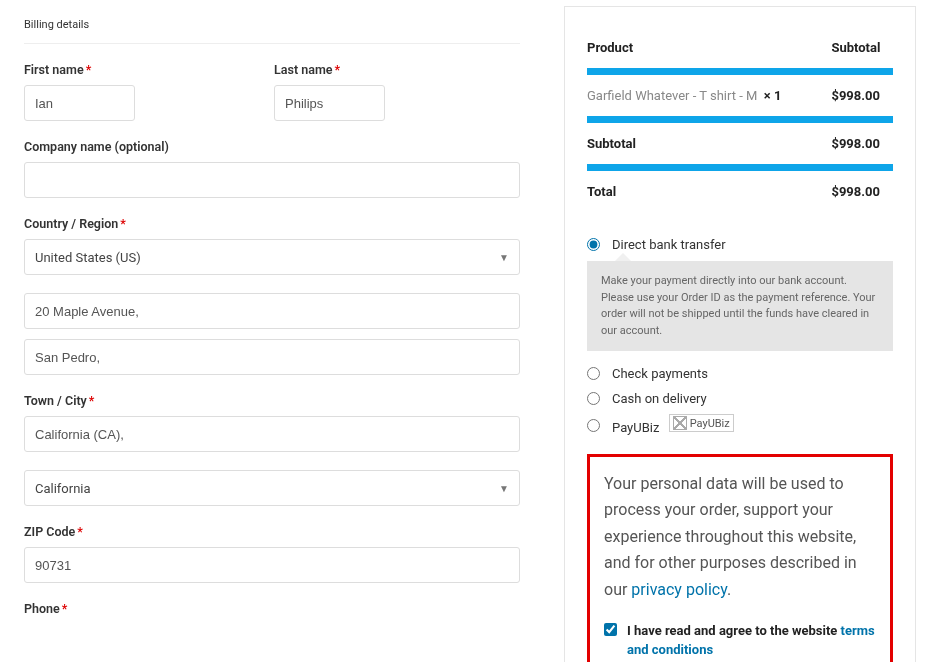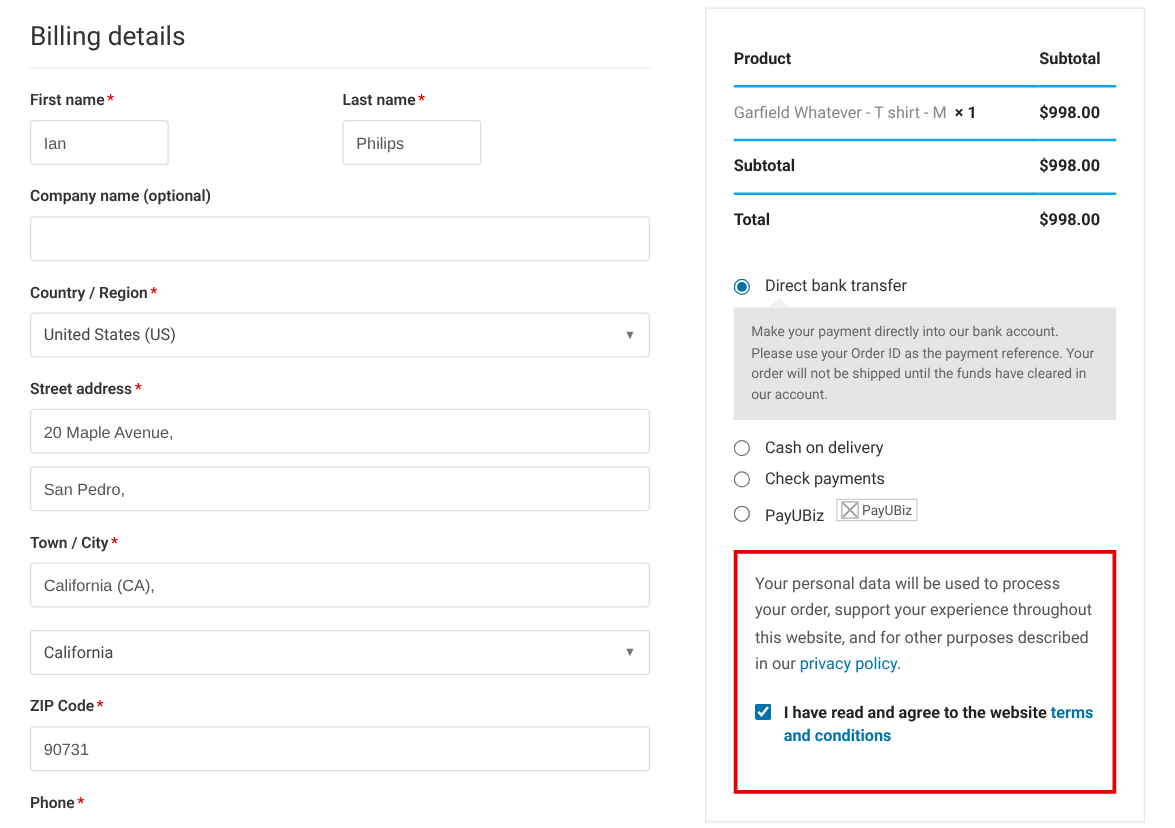--- a/index.html
+++ b/index.html
@@ -9,21 +9,21 @@
       color: #333;
       background: #fff;
       padding: 6px 24px 24px 24px;
       width: 940px;
     }
     .container { display: flex; gap: 44px; }
     .left { flex: 1; max-width: 520px; }
     .right { width: 352px; }
 
     h3.section-title {
-      font-size: 21px;
+      font-size: 11px;
       font-weight: 400;
       color: #333;
       padding: 12px 0;
       border-bottom: 1px solid #eee;
       margin-bottom: 18px;
     }
 
     .form-row { display: flex; gap: 4px; }
     .form-row > .form-group { flex: 1; }
     .form-group { margin-bottom: 18px; }
@@ -67,32 +67,32 @@
       font-size: 15px;
       font-weight: 400;
       margin-bottom: 20px;
       color: #222;
     }
     table.order { width: 100%; border-collapse: collapse; }
     table.order th, table.order td {
       text-align: left;
       padding: 13px 0;
       font-size: 13px;
-      border-bottom: 2px solid #0ea5e9;
+      border-bottom: 7px solid #0ea5e9;
     }
     table.order th { font-weight: 700; color: #222; }
     table.order td { color: #6b6b6b; }
     table.order td.val { font-weight: 700; color: #222; }
     table.order tr.noborder td, table.order tr.noborder th { border-bottom: none; }
     table.order .sublabel { font-weight: 700; color: #222; }
     table.order .product-name { color: #888; }
     table.order .qty { font-weight: 700; color: #222; }
 
     .payments { margin-top: 20px; }
-    .pay-option { display: flex; padding: 5px 0; font-size: 13px; }
+    .pay-option { display: flex; align-items: center; padding: 5px 0; font-size: 13px; }
     .pay-option input[type=radio] { margin-right: 12px; accent-color: #0073aa; }
     .pay-option label { cursor: pointer; color: #333; }
     .pay-desc {
       background: #e5e5e5;
       color: #666;
       font-size: 11px;
       line-height: 1.5;
       padding: 12px 14px;
       margin: 4px 0 10px 0;
       position: relative;
@@ -127,21 +127,21 @@
       background: linear-gradient(to bottom right, transparent 45%, #aaa 45%, #aaa 55%, transparent 55%),
                   linear-gradient(to bottom left, transparent 45%, #aaa 45%, #aaa 55%, transparent 55%);
     }
 
     .highlight-box {
       border: 3px solid #e30000;
       margin-top: 14px;
       padding: 14px 14px 16px 14px;
     }
     .privacy-text {
-      font-size: 13px;
+      font-size: 16px;
       color: #555;
       line-height: 1.65;
       margin-bottom: 18px;
     }
     .privacy-text a, .terms label a { color: #0073aa; text-decoration: none; }
     .terms {
       display: flex;
       align-items: flex-start;
       font-size: 13px;
       margin-bottom: 16px;
@@ -180,23 +180,20 @@
       <label>
         <span>Country / Region</span><span class="req">*</span>
       </label>
       <div class="select">
         <span>United States (US)</span>
         <span class="chev">▼</span>
       </div>
     </div>
 
     <div class="form-group">
-      <label>
-        <span>Street address</span><span class="req">*</span>
-      </label>
       <input type="text" value="20 Maple Avenue," style="">
       <input class="street2" type="text" value="San Pedro," style="">
     </div>
 
     <div class="form-group">
       <label>
         <span>Town / City</span><span class="req">*</span>
       </label>
       <input type="text" value="California (CA)," style="">
     </div>
@@ -251,25 +248,25 @@
 
       <div class="payments">
         <div class="pay-option">
           <input type="radio" name="pay" checked="" style="">
           <label>Direct bank transfer</label>
         </div>
         <div class="pay-desc">Make your payment directly into our bank account. Please use your Order ID as the payment reference. Your order will not be shipped until the funds have cleared in our account.</div>
 
         <div class="pay-option">
           <input type="radio" name="pay" style="">
+          <label>Check payments</label>
+        </div>
+        <div class="pay-option">
+          <input type="radio" name="pay" style="">
           <label>Cash on delivery</label>
-        </div>
-        <div class="pay-option">
-          <input type="radio" name="pay" style="">
-          <label>Check payments</label>
         </div>
         <div class="pay-option">
           <input type="radio" name="pay" style="">
           <label>
             <span>PayUBiz</span>
             <span class="missing-img">PayUBiz</span>
           </label>
         </div>
       </div>
 

